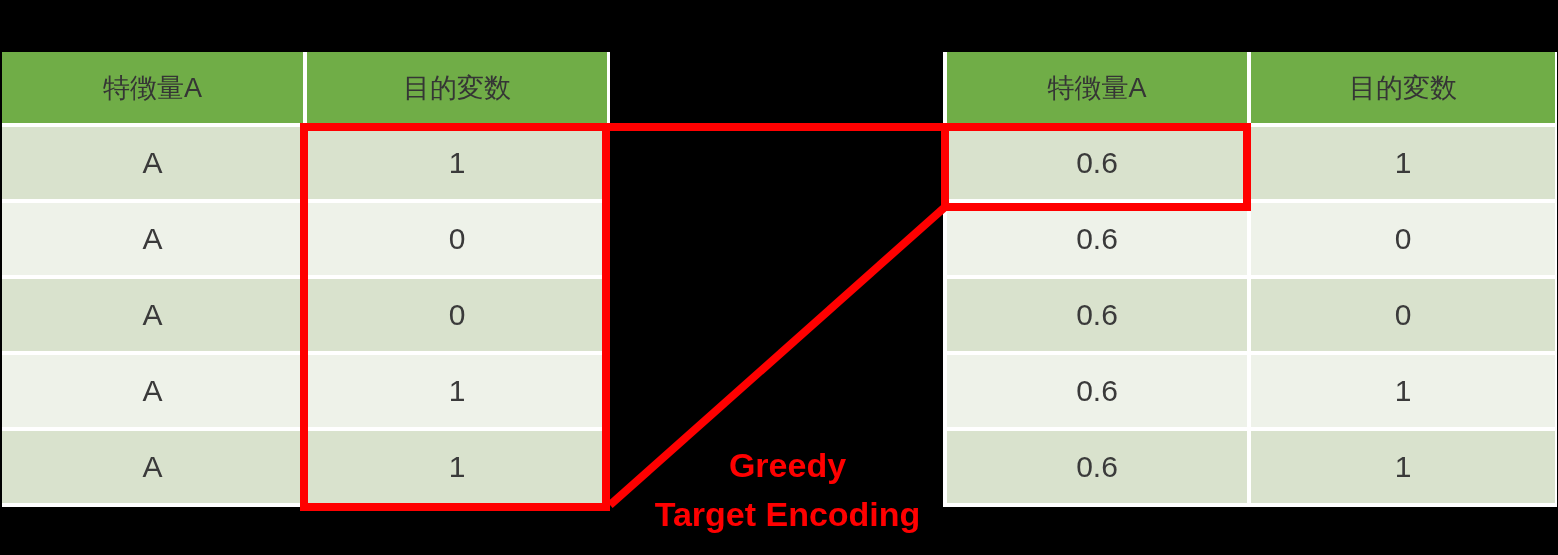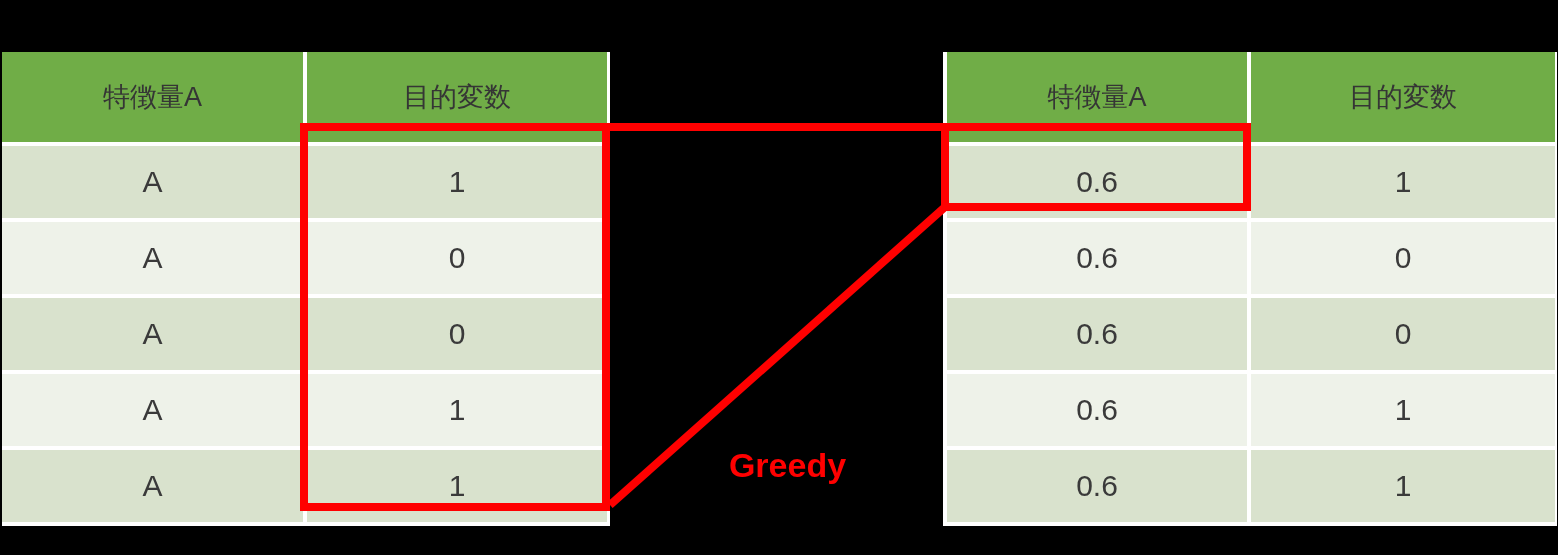--- a/index.html
+++ b/index.html
@@ -39,21 +39,21 @@
   .cell{
     display:flex;
     align-items:center;
     justify-content:center;
     height:72px;
     background:var(--row-even);
     color:var(--cell-text);
     font-size:30px;
   }
   .cell.hdr{
-    height:90px;
+    height:71px;
     background:var(--green);
     font-size:27px;
     color:#353535;
   }
   .cell.odd{background:var(--row-odd);}
   .overlay{
     position:absolute;
     left:0;top:0;
     width:1558px;height:555px;
     pointer-events:none;
@@ -112,13 +112,14 @@
 
   <rect x="945" y="127" width="302" height="80" fill="none" stroke="#FF0000" stroke-width="8"></rect>
 
   <line x1="606" y1="127" x2="945" y2="127" stroke="#FF0000" stroke-width="8"></line>
 
   <line x1="610" y1="505" x2="945" y2="207" stroke="#FF0000" stroke-width="8"></line>
 </svg>
 
 <div class="enc-label">
   <div>Greedy</div>
+  <div>Target Encoding</div>
 </div>
 
 </body></html>

